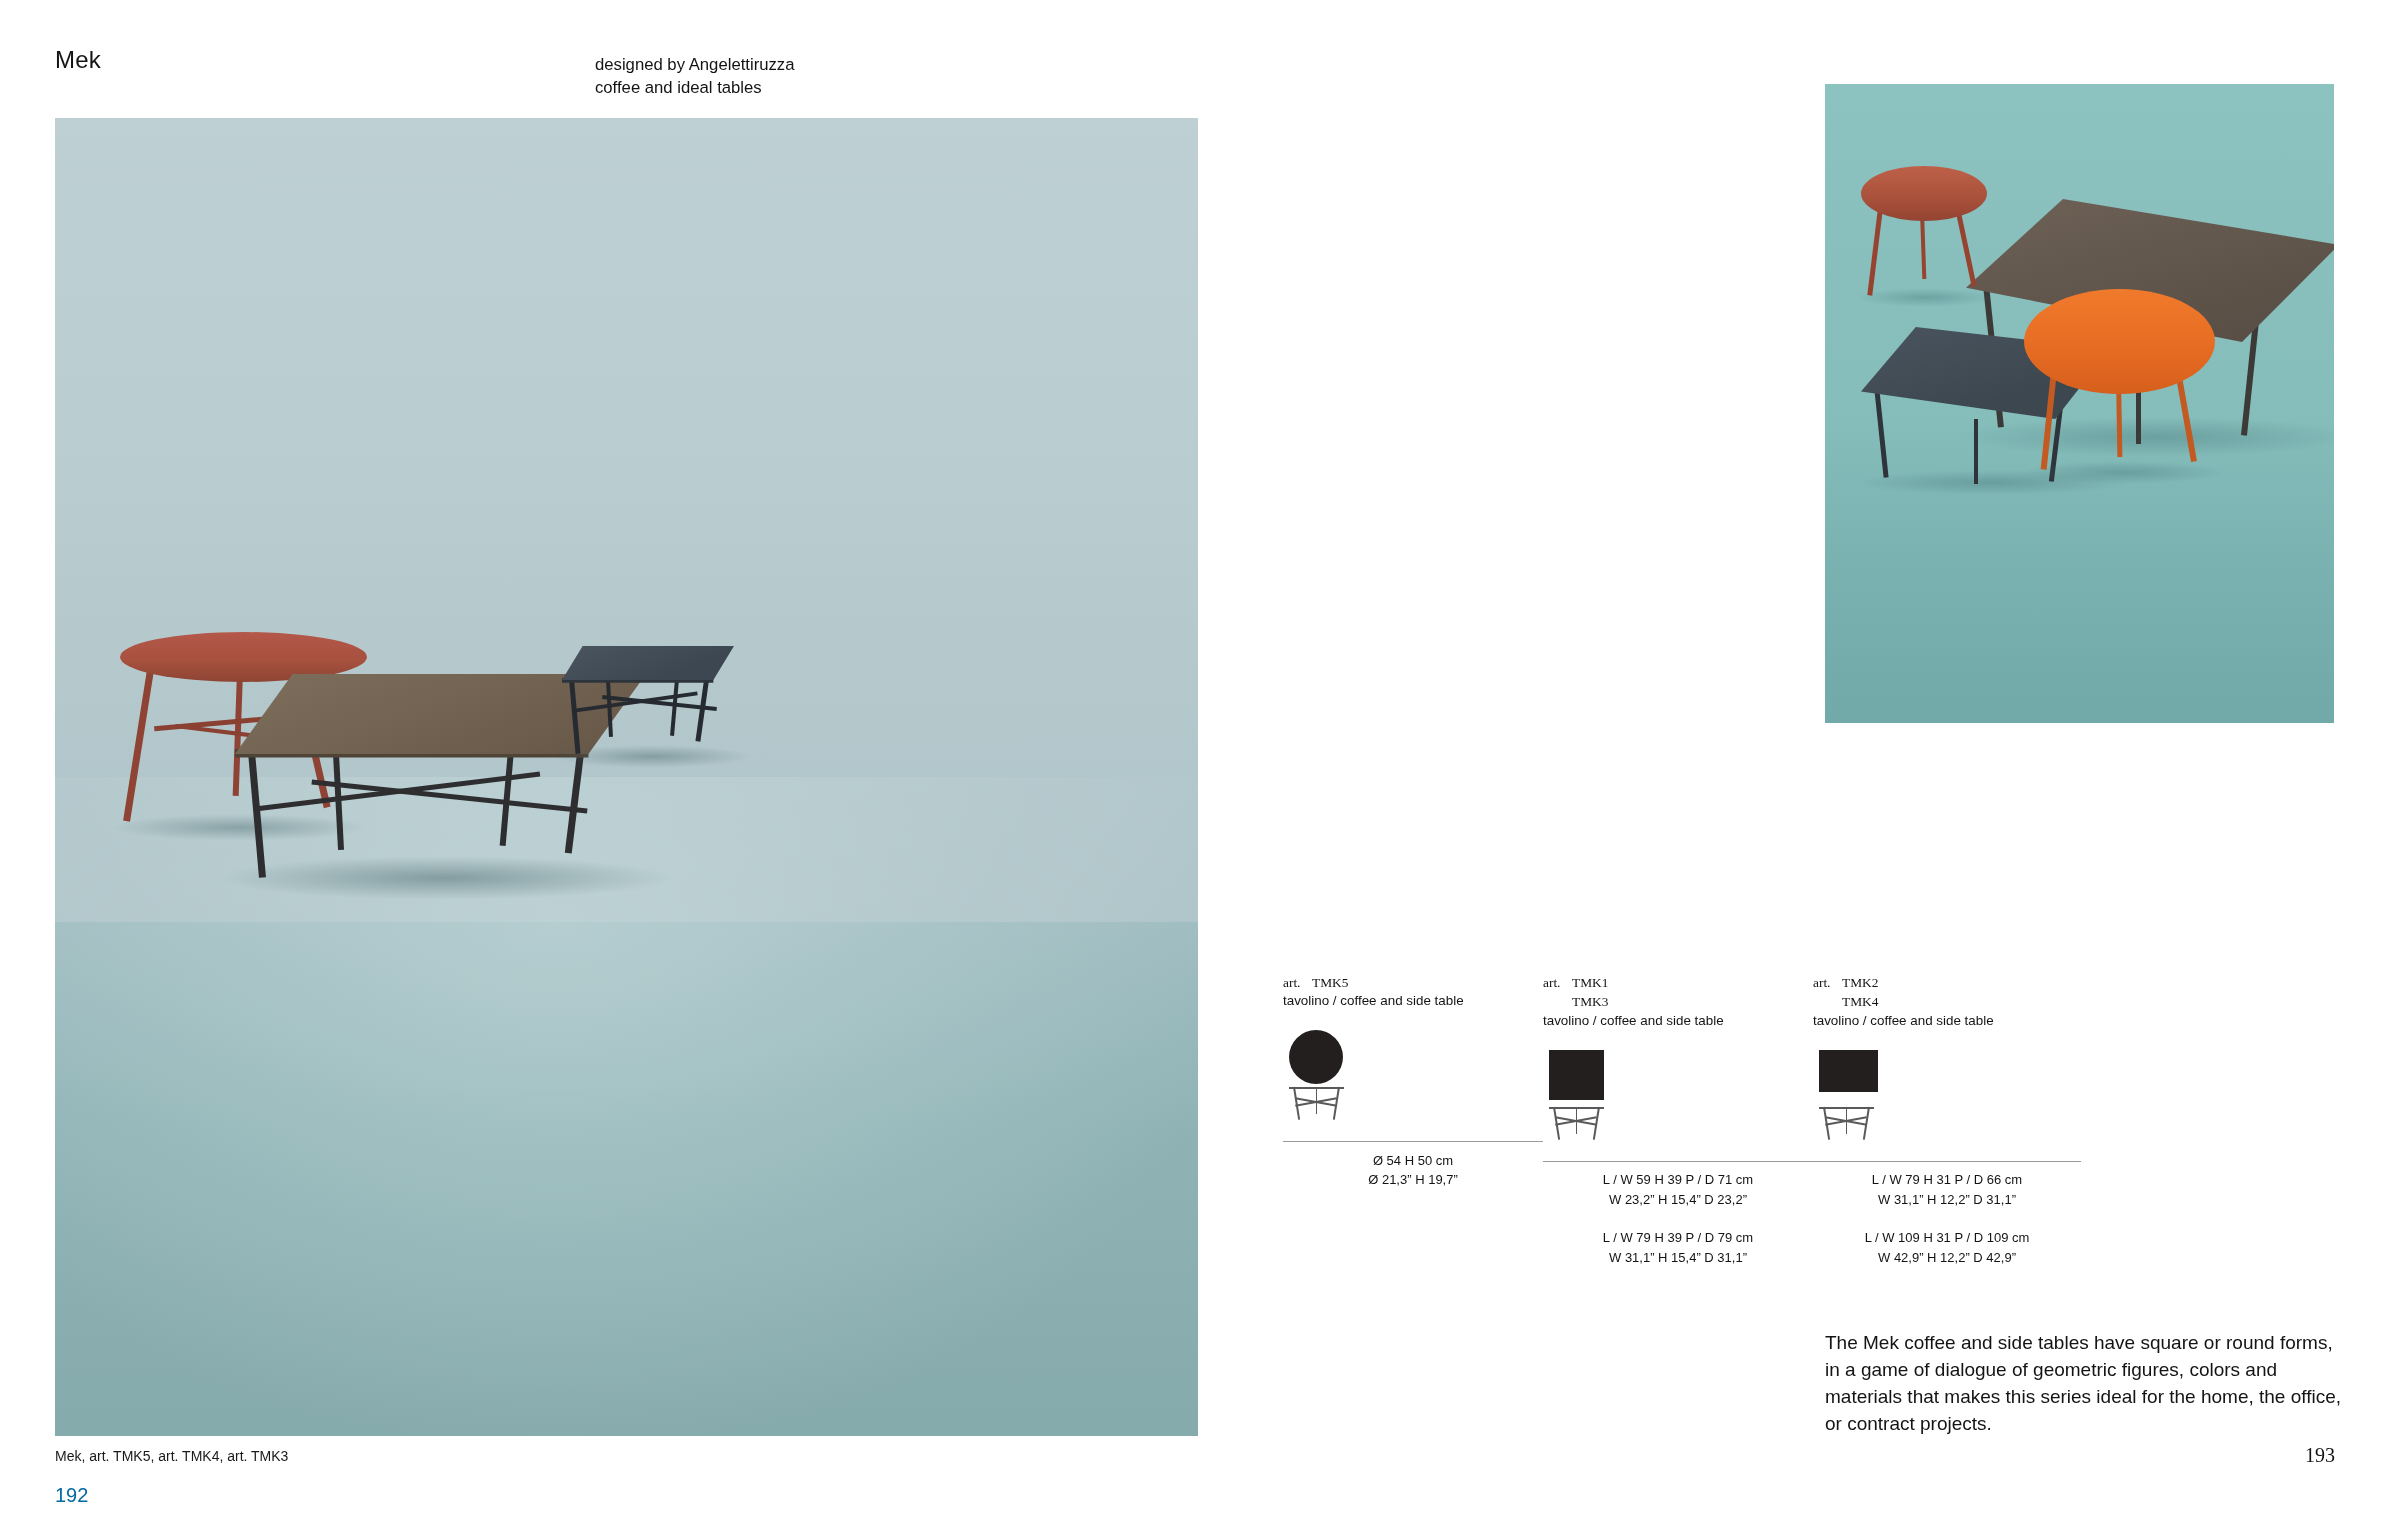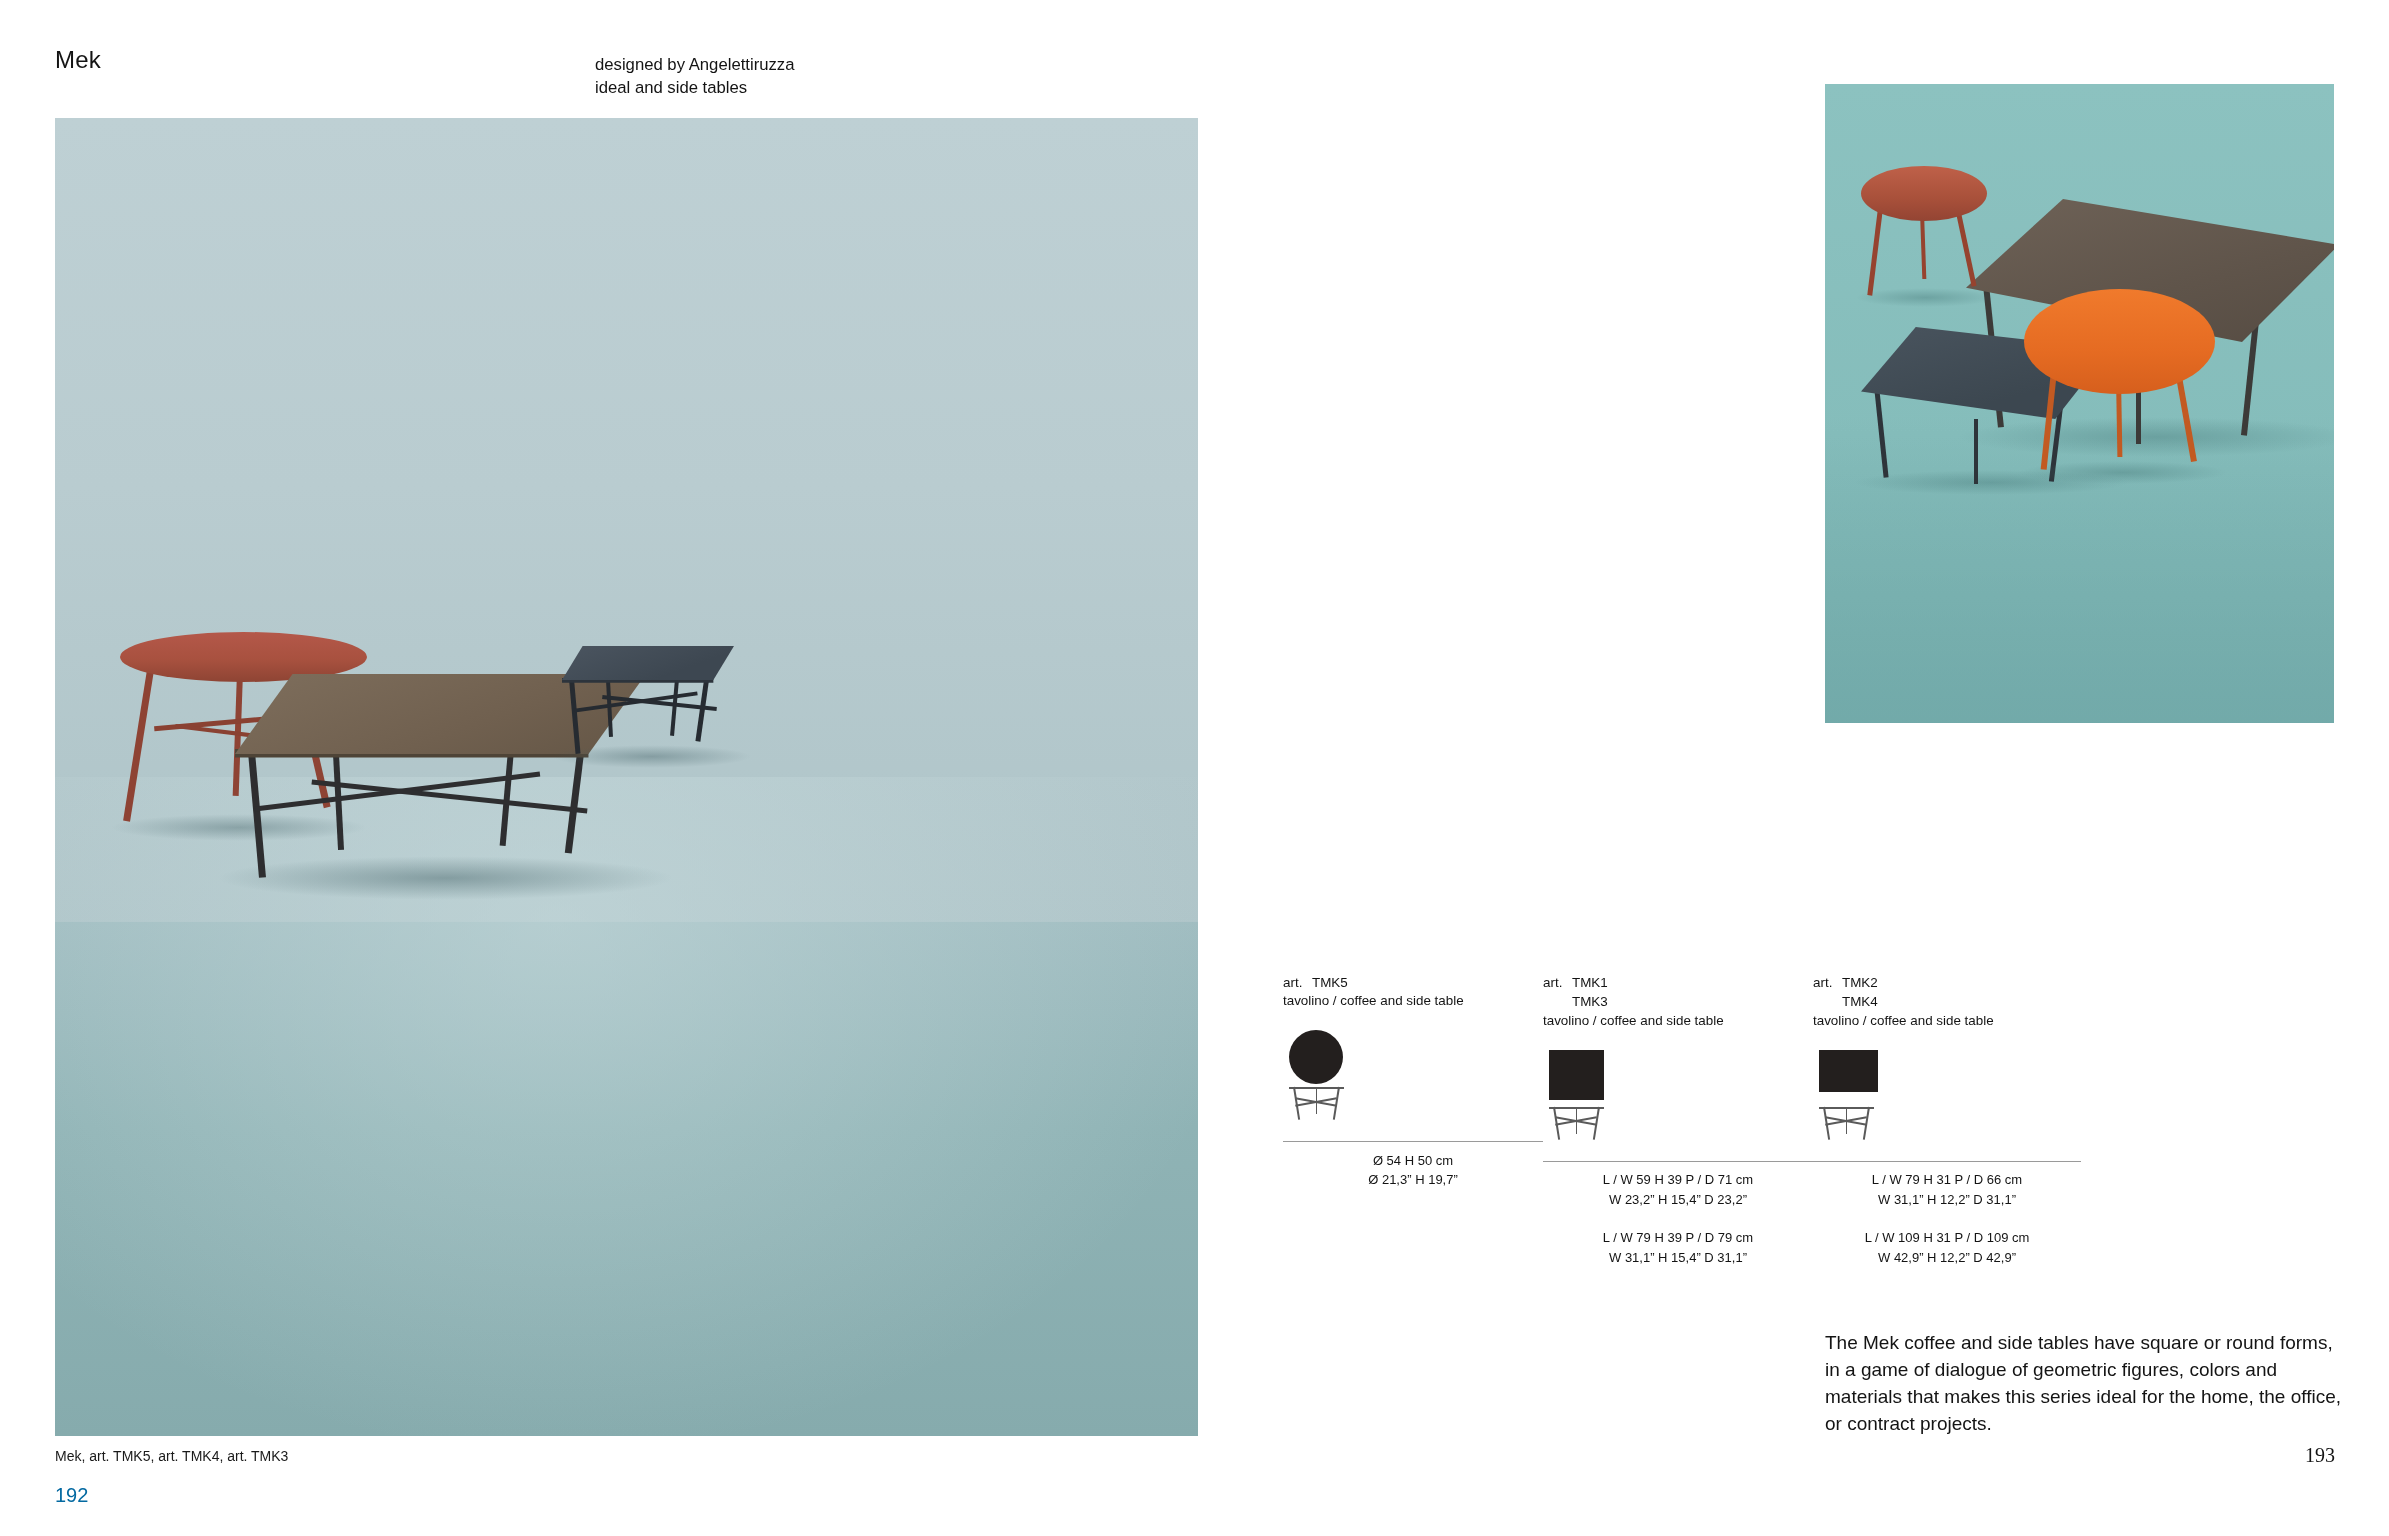--- a/index.html
+++ b/index.html
@@ -226,21 +226,21 @@
     background: radial-gradient(ellipse at center, rgba(60,110,110,0.35) 0%, rgba(60,110,110,0) 70%);}
 
   
   .specs { position: absolute; left: 1283px; top: 973px; width: 1051px; }
   .spec-col { position: absolute; top: 0; }
   .spec-col.c1 { left: 0; width: 260px; }
   .spec-col.c2 { left: 260px; width: 270px; }
   .spec-col.c3 { left: 530px; width: 268px; }
 
   .art-head { font-size: 13.4px; line-height: 1.45; color: #141414; }
-  .art-head .art-row { display: flex; }
+  .art-head .art-row { display: flex; font-family: Liberation Serif, serif; }
   .art-head .art-lbl { width: 29px; }
   .art-sub { font-size: 13.4px; color: #141414; margin-top: 1px; }
 
   .icon-area { position: relative; height: 107px; margin-top: 22px; }
   .ico-circle {
     position:absolute; left: 5.7px; top: 0; width: 54px; height: 54px;
     background: #231f1e; border-radius: 50%;
   }
   .ico-square {
     position:absolute; left: 5.7px; top: 0; width: 55px; height: 50px;
@@ -274,21 +274,21 @@
     font-family: Liberation Serif, serif;
   }
 </style>
 </head>
 <body>
 
 <div class="page">
 
   <div class="title">Mek</div>
   <div class="designer">designed by Angelettiruzza
-ideal and side tables</div>
+coffee and ideal tables</div>
 
   <div class="hero">
     <div class="wall"></div>
     <div class="floor"></div>
     <div class="floorglow"></div>
 
     <div class="t-round">
       <div class="shadow"></div>
       <div class="leg l1"></div>
       <div class="leg l2"></div>

